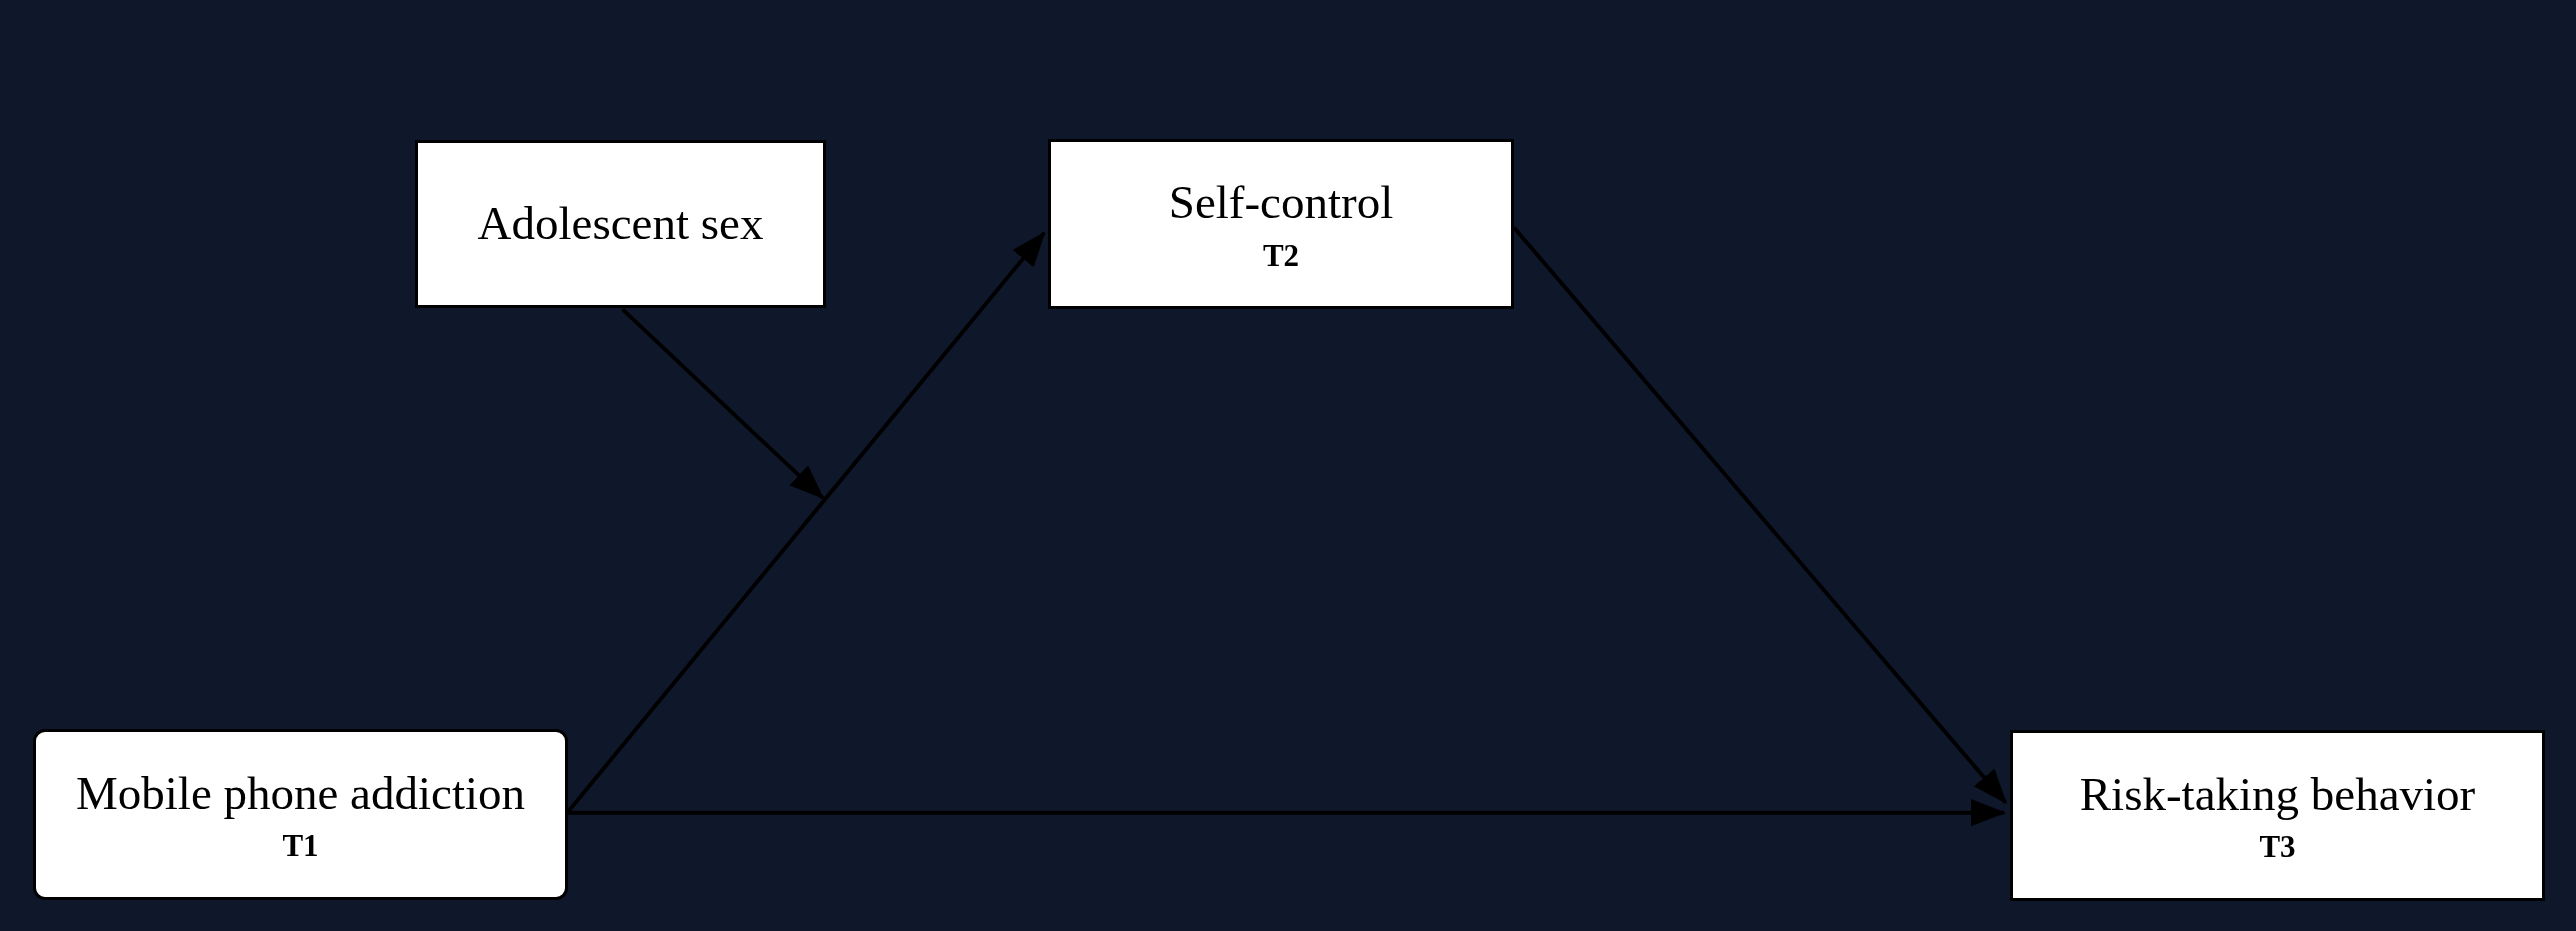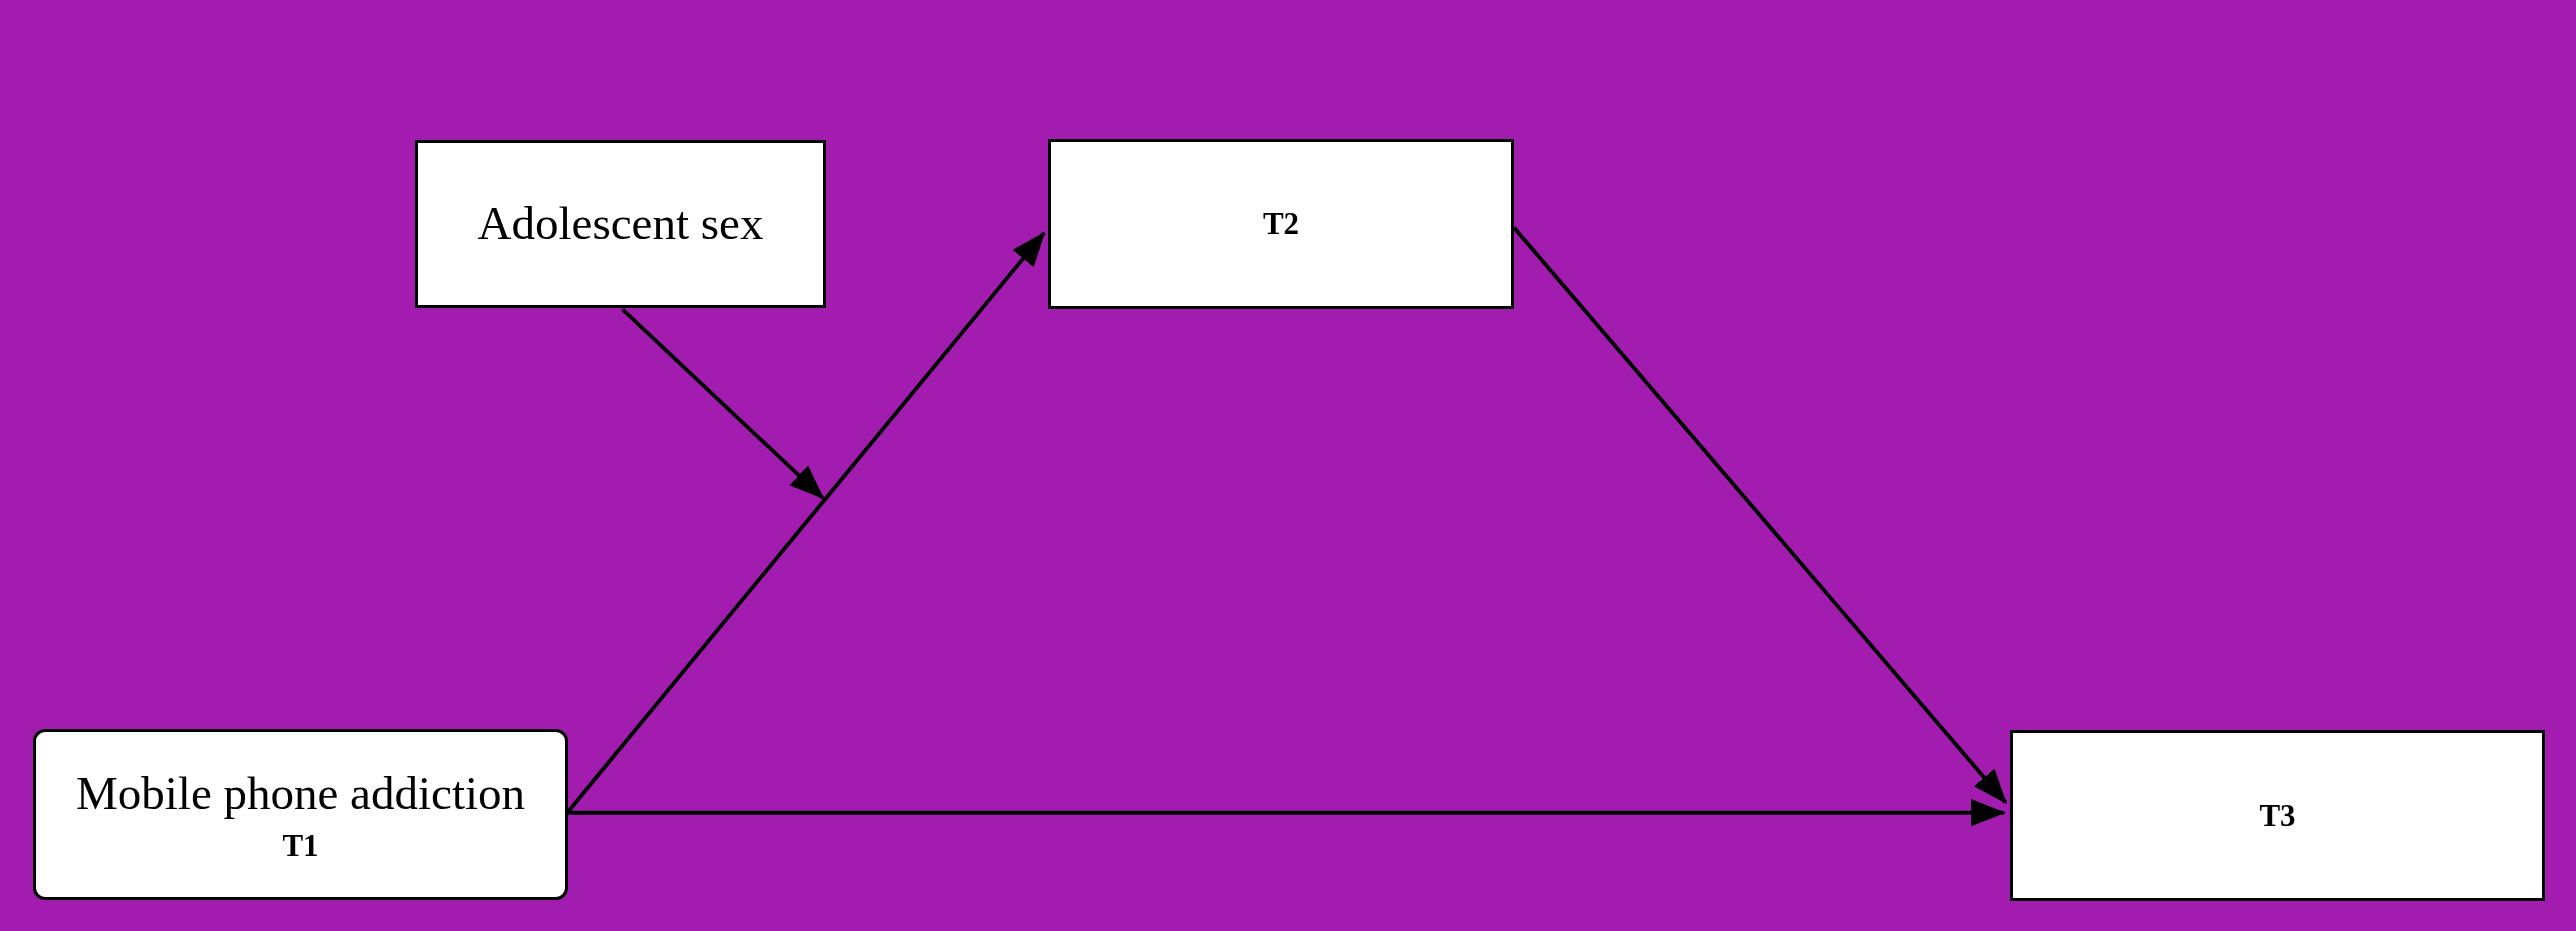--- a/index.html
+++ b/index.html
@@ -4,21 +4,21 @@
 <style>
   html, body {
     margin: 0;
     padding: 0;
     background: #ffffff;
   }
   .canvas {
     position: relative;
     width: 2576px;
     height: 932px;
-    background: #a21caf;
+    background: #0f172a;
     font-family: "Liberation Serif", serif;
     color: #000000;
     overflow: hidden;
   }
   .arrow-layer {
     position: absolute;
     left: 0;
     top: 0;
     width: 2576px;
     height: 932px;
@@ -71,26 +71,28 @@
     <line class="edge-line" x1="1943" y1="292" x2="2574" y2="1030" marker-end="url(#arrowhead)"></line>
     <line class="edge-line" x1="728" y1="1043" x2="2572" y2="1043" marker-end="url(#arrowhead)"></line>
     <line class="edge-line" x1="799" y1="397" x2="1056" y2="639" marker-end="url(#arrowhead)"></line>
   </svg>
 
   <div class="node node-adolescent-sex">
     <div class="label">Adolescent sex</div>
   </div>
 
   <div class="node node-self-control">
+    <div class="label">Self-control</div>
     <div class="sublabel">T2</div>
   </div>
 
   <div class="node node-mobile-phone-addiction">
     <div class="label">Mobile phone addiction</div>
     <div class="sublabel">T1</div>
   </div>
 
   <div class="node node-risk-taking-behavior">
+    <div class="label">Risk-taking behavior</div>
     <div class="sublabel">T3</div>
   </div>
 
 </div>
 
 
 </body></html>

